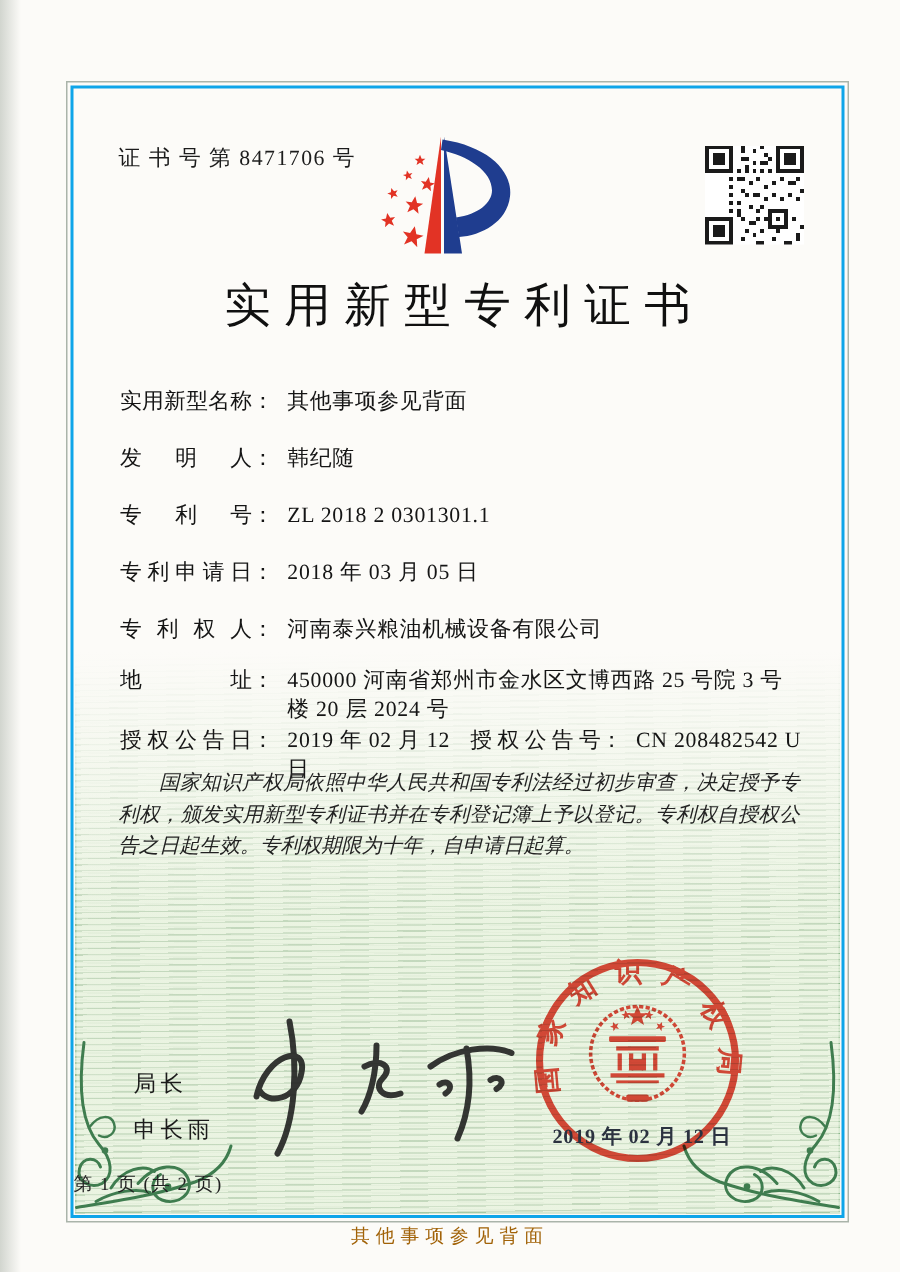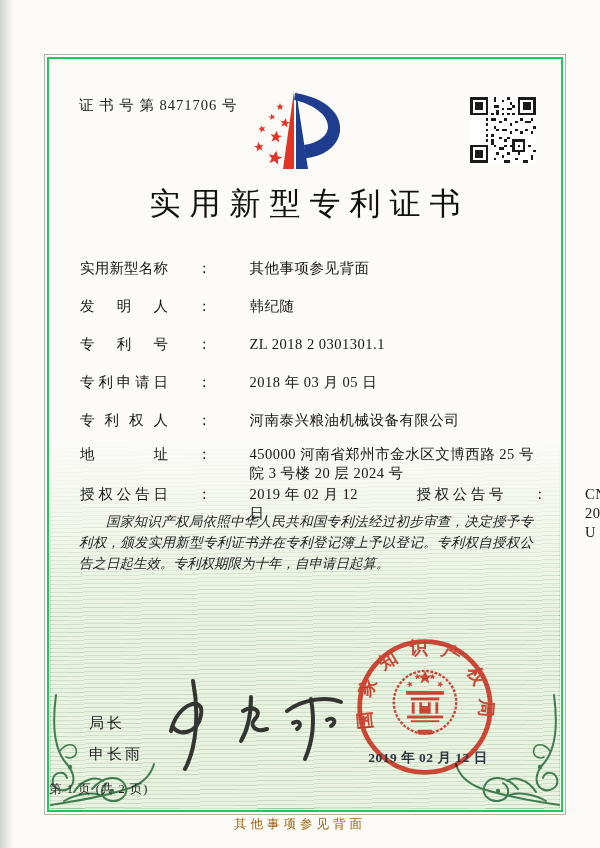--- a/index.html
+++ b/index.html
@@ -2,42 +2,42 @@
 <html><head>
 <meta charset="utf-8">
 <style>
   html,body{margin:0;padding:0;}
   body{width:600px;height:848px;background:#f6f5f1;font-family:"Liberation Serif","DejaVu Serif",serif;}
   .page{position:relative;width:600px;height:848px;background:#fcfbf8;overflow:hidden;}
   .page::before{content:"";position:absolute;left:0;top:0;bottom:0;width:14px;z-index:5;
     background:linear-gradient(90deg,rgba(100,115,100,0.28),rgba(100,115,100,0));pointer-events:none;}
   
   .frame{position:absolute;left:47px;top:57px;width:512px;height:751px;
-    border:2px solid #22c55e;outline:1px solid #aab4aa;outline-offset:2px;}
+    border:2px solid #0ea5e9;outline:1px solid #aab4aa;outline-offset:2px;}
   .frame::after{content:"";position:absolute;inset:1px;border:1px solid #9cc2a3;pointer-events:none;}
   .guilloche{position:absolute;inset:1px;z-index:0;
     background-image:
       linear-gradient(180deg,#fcfbf8 0%,#fcfbf8 50%,rgba(252,251,248,0) 74%),
       repeating-linear-gradient(179deg,rgba(120,170,110,0.30) 0 1px,rgba(228,241,218,0.65) 1px 4px),
       repeating-linear-gradient(181deg,rgba(120,170,110,0.18) 0 1px,rgba(235,245,226,0.4) 1px 5px);}
   .frame > *{z-index:1;}
   
   .cert-no{position:absolute;left:30px;top:37px;font-size:14.5px;color:#1c1c1c;letter-spacing:1px;}
   .logo{position:absolute;left:200px;top:26px;width:106px;height:88px;}
   .qr{position:absolute;left:420px;top:38px;width:68px;height:66px;}
   .title{position:absolute;left:0;right:0;top:124px;margin:0;text-align:center;
     font-size:31px;font-weight:normal;letter-spacing:9px;color:#101010;text-indent:9px;}
   
   .frow{position:absolute;left:31px;right:26px;display:flex;align-items:flex-start;
-    font-size:14.5px;color:#151515;line-height:19px;gap:29px;}
+    font-size:14.5px;color:#151515;line-height:19px;}
   .flabel{display:inline-block;width:88px;text-align:justify;text-align-last:justify;flex:0 0 88px;}
   .fcolon{flex:0 0 auto;margin-right:9px;}
   .fvalue{flex:1;letter-spacing:0.5px;}
   .fvalue.fixed{flex:0 0 auto;width:122px;}
-  .grant-label{flex:0 0 auto;margin-left:16px;}
+  .grant-label{flex:0 0 auto;}
   .r1{top:200px}.r2{top:238px}.r3{top:276px}.r4{top:314px}.r5{top:352px}.r6{top:386px}.r7{top:426px}
   
   .paras{position:absolute;left:30px;top:452px;width:454px;font-size:13.5px;line-height:21px;
     color:#222;font-style:italic;text-align:justify;}
   .paras p{margin:0;text-indent:2em;}
   
   .director{position:absolute;left:40px;top:648px;font-family:Liberation Sans, sans-serif;
     font-size:15px;font-weight:500;color:#1b1b1b;letter-spacing:3px;line-height:31px;}
   .signature{position:absolute;left:96px;top:610px;width:210px;height:110px;}
   .seal{position:absolute;left:305px;top:577px;width:142px;height:142px;mix-blend-mode:multiply;opacity:0.92;}

